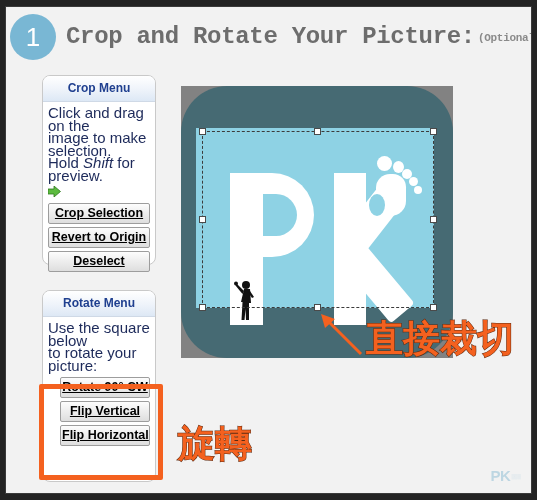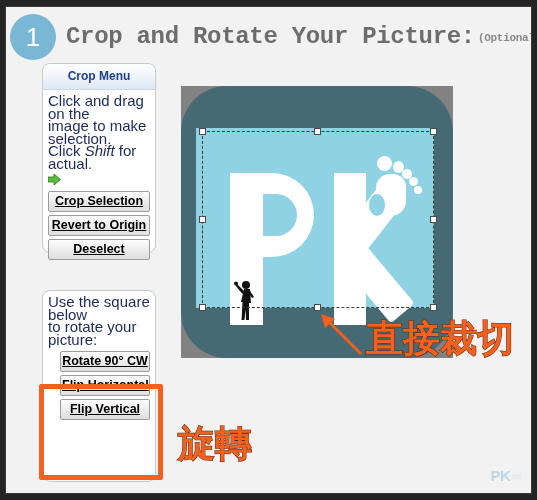--- a/index.html
+++ b/index.html
@@ -86,21 +86,21 @@
     padding: 5px 5px 6px 5px;
   }
   .panel-text {
     font-size: 15px;
     color: #1d2a5a;
     line-height: 12.5px;
     font-family: "Liberation Sans", sans-serif;
   }
   .panel-text i { font-style: italic; }
 
-  #crop-panel { left: 36px; top: 56px; height: 190px; }
+  #crop-panel { left: 36px; top: 68px; height: 190px; }
   #rotate-panel { left: 36px; top: 283px; height: 192px; }
 
   .green-arrow {
     display: block;
     margin-top: 4px;
     width: 13px;
     height: 11px;
   }
 
   
@@ -344,44 +344,45 @@
       <span>Crop and Rotate Your Picture:</span><span class="optional">(Optional)</span>
     </div>
 
     <div class="panel" id="crop-panel">
       <div class="panel-head">Crop Menu</div>
       <div class="panel-body">
         <div class="panel-text">
           <span>Click and drag on the</span><br>
           <span>image to make</span><br>
           <span>selection.</span><br>
-          <span>Click </span><i>Shift</i><span> for actual.</span>
+          <span>Hold </span><i>Shift</i><span> for preview.</span>
         </div>
         <svg class="green-arrow" viewBox="0 0 13 11">
           <path d="M0 3 H6 V0 L12.5 5.5 L6 11 V8 H0 Z" fill="#5cba3f" stroke="#2f7a1d" stroke-width="0.8"></path>
         </svg>
         <div id="crop-buttons">
           <div class="btn">Crop Selection</div>
           <div class="btn">Revert to Origin</div>
           <div class="btn">Deselect</div>
         </div>
       </div>
     </div>
 
     <div class="panel" id="rotate-panel">
+      <div class="panel-head">Rotate Menu</div>
       <div class="panel-body">
         <div class="panel-text">
           <span>Use the square</span><br>
           <span>below</span><br>
           <span>to rotate your picture:</span>
         </div>
         <div id="rotate-buttons">
           <div class="btn">Rotate 90° CW</div>
+          <div class="btn">Flip Vertical</div>
           <div class="btn">Flip Horizontal</div>
-          <div class="btn">Flip Vertical</div>
         </div>
       </div>
     </div>
 
     <div id="rotate-highlight"></div>
 
 
     <div id="preview">
       <div id="logo-tile"></div>
       <div id="logo-inner">

